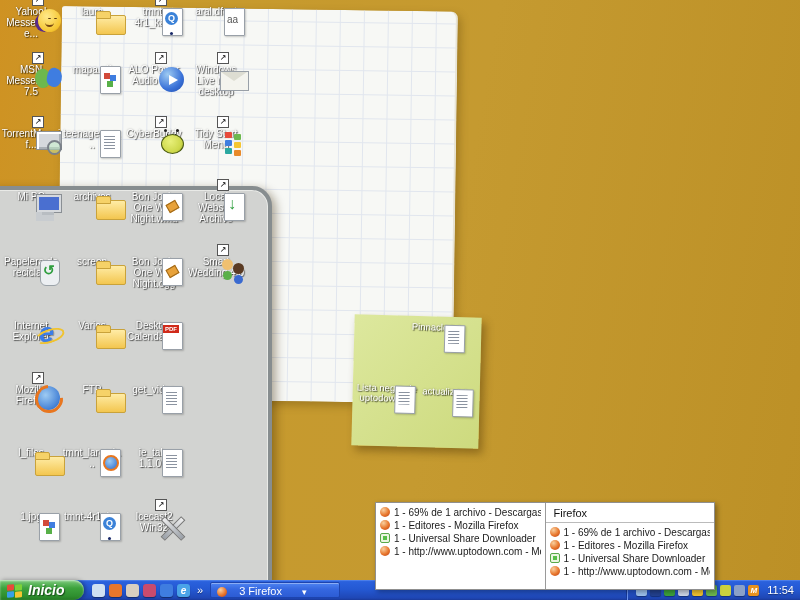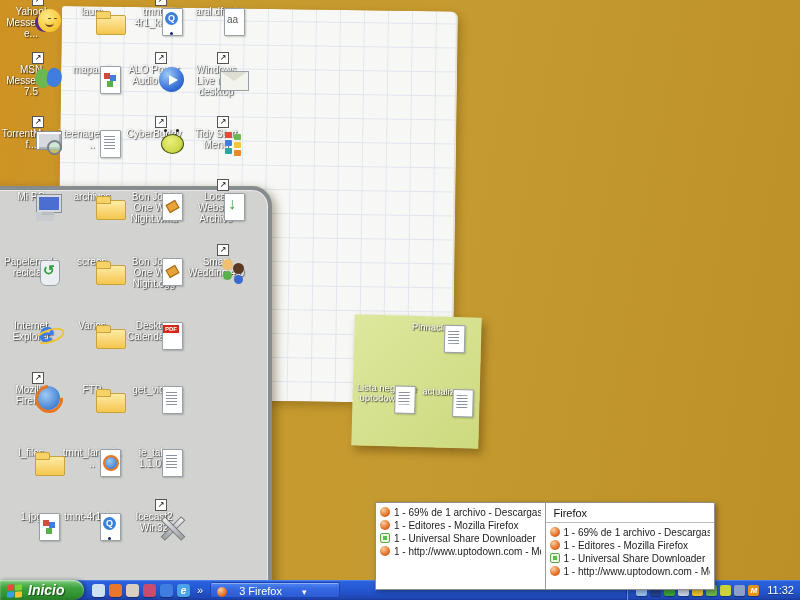--- a/index.html
+++ b/index.html
@@ -411,21 +411,21 @@
           </span>
 
           <span class="tray-dot" style="background: rgb(138, 160, 200);">
             <i></i>
           </span>
 
           <span class="tray-dot" style="background: rgb(232, 146, 30);">
             <i>M</i>
           </span>
         </span>
-      <span class="clock">11:32</span>
+      <span class="clock">11:54</span>
     </div>
   </div>
 
   <div class="popup">
     <div class="panel-col">
       <div class="panel-items">
 
           <div class="panel-row">
             <span class="mini ic-m-firefox"></span>
             <span>1 - 69% de 1 archivo - Descargas</span>

